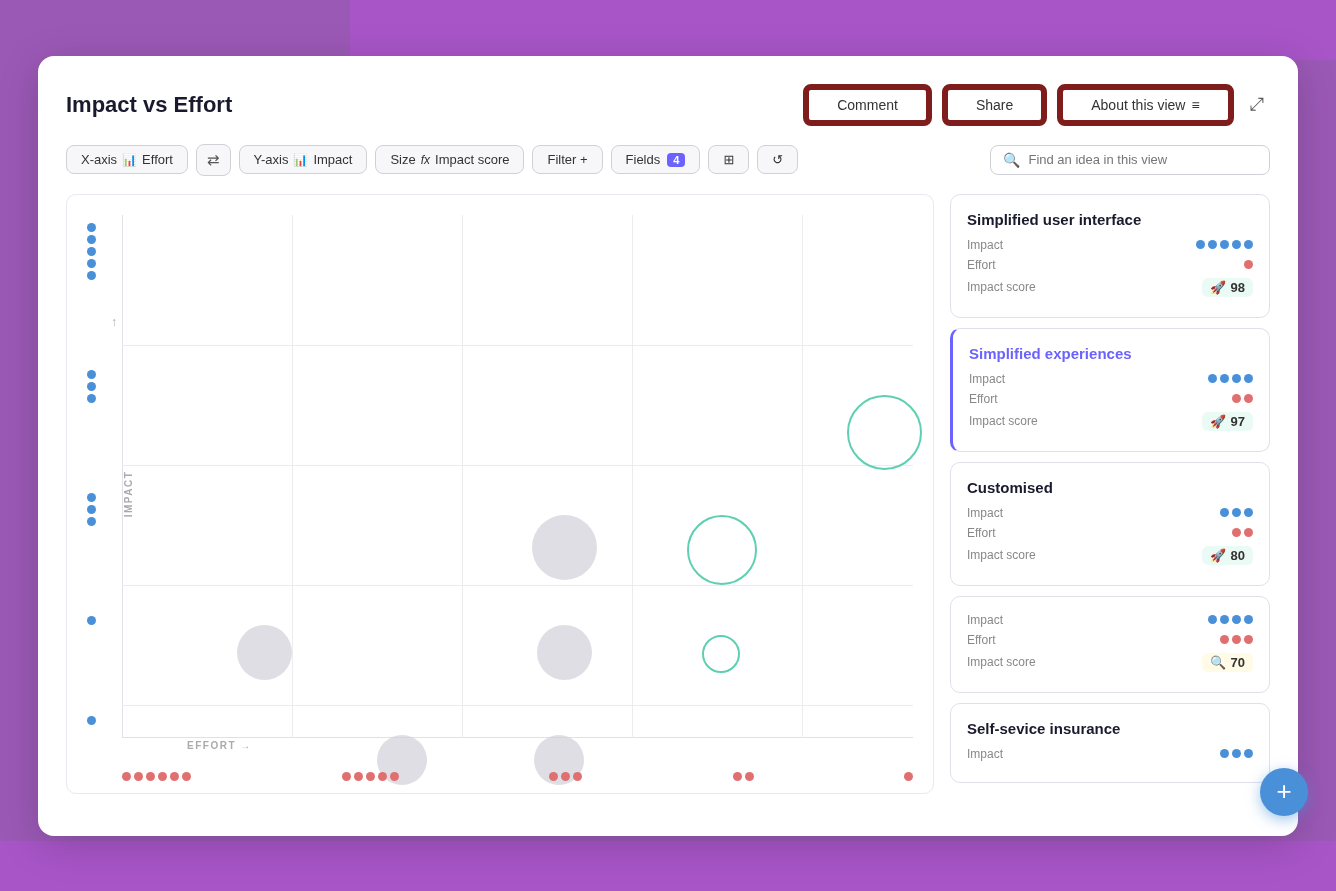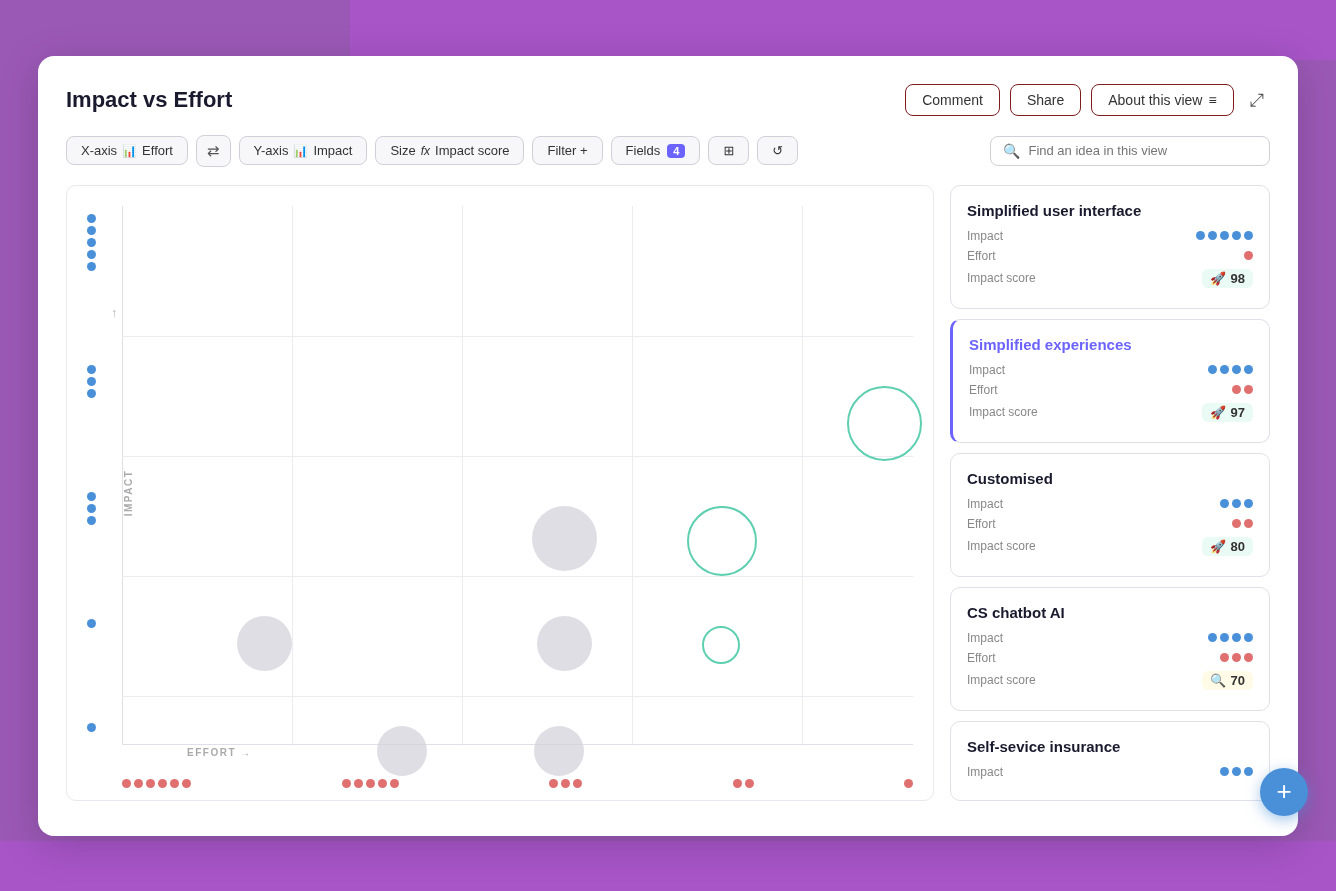--- a/index.html
+++ b/index.html
@@ -46,24 +46,24 @@
       font-size: 22px;
       font-weight: 700;
       color: #1a1a2e;
     }
     .header-actions {
       display: flex;
       gap: 10px;
       align-items: center;
     }
     .btn-outline {
-      border: 1px solid #7f1d1d;
+      border: 6px solid #7f1d1d;
       background: #fff;
       border-radius: 8px;
-      padding: 7px 16px;
+      padding: 7px 28px;
       font-size: 14px;
       color: #333;
       cursor: pointer;
       display: flex;
       align-items: center;
       gap: 6px;
     }
     .expand-btn {
       border: none;
       background: none;
@@ -549,21 +549,20 @@
         <div class="card-row">
           <span class="card-label">Impact score</span>
           <span class="score-badge green-bg">
             <span>🚀</span>
             <span>80</span>
           </span>
         </div>
       </div>
 
       <div class="card-item">
-        <div class="card-title">CS chatbot AI</div>
         <div class="card-row">
           <span class="card-label">Impact</span>
           <div class="card-dots">
             <div class="dot-blue"></div>
             <div class="dot-blue"></div>
             <div class="dot-blue"></div>
             <div class="dot-blue"></div>
           </div>
         </div>
         <div class="card-row">

